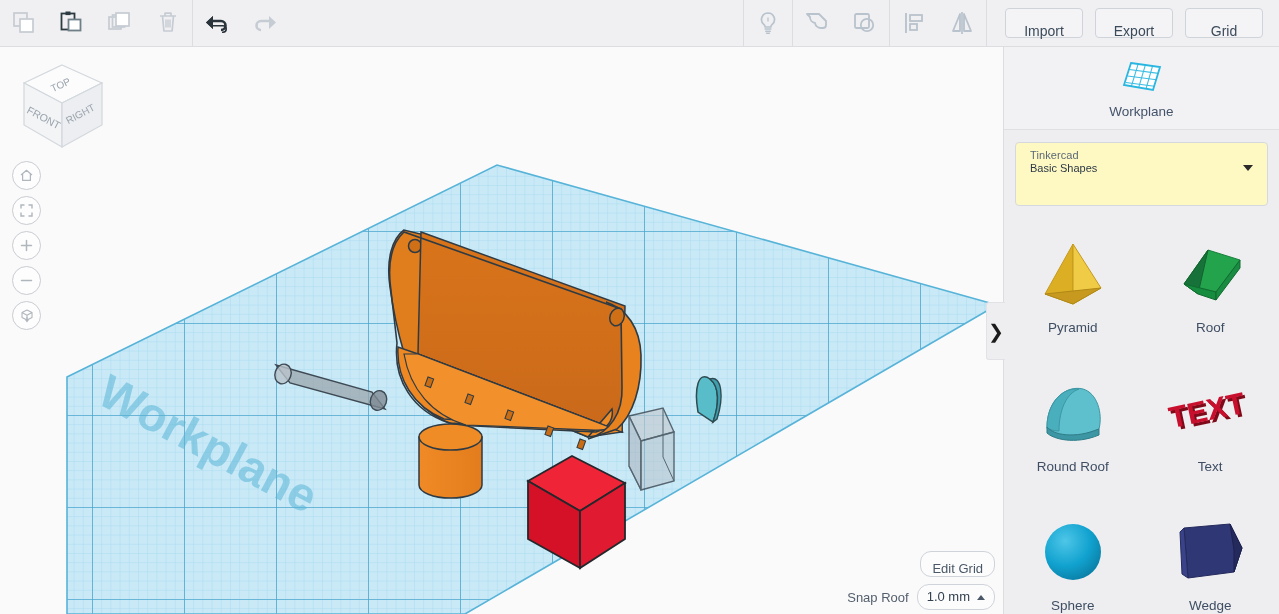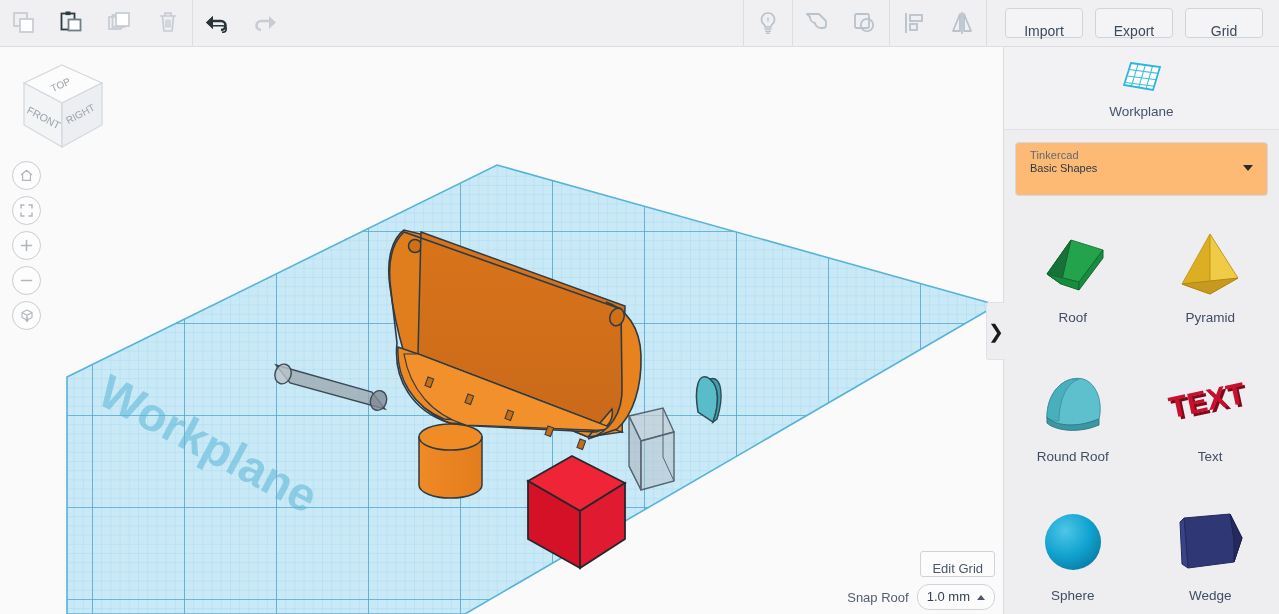--- a/index.html
+++ b/index.html
@@ -54,21 +54,21 @@
     cursor: pointer;
   }
 
   
   .grid-ctrls {
     position: absolute; right: 8px; bottom: 4px;
     display: flex; flex-direction: column; align-items: flex-end; gap: 7px;
   }
   .edit-grid {
     height: 26px; padding: 5px 11px; line-height: 24px;
-    background: #fcfcfd; border: 1px solid #cfd3da; border-radius: 3px;
+    background: #fcfcfd; border: 1px solid #cfd3da; border-radius: 11px;
     font-size: 13px; color: #4a5767; cursor: pointer;
   }
   .snap-row { display: flex; align-items: center; gap: 8px; }
   .snap-label { font-size: 13px; color: #55606e; }
   .snap-select {
     height: 26px; padding: 0 9px; line-height: 24px;
     background: #fcfcfd; border: 1px solid #cfd3da; border-radius: 12px;
     font-size: 13px; color: #32404f; cursor: pointer;
     display: flex; align-items: center; gap: 7px;
   }
@@ -84,22 +84,22 @@
     height: 83px; background: #f2f2f4; border-bottom: 1px solid #e0e0e4;
     display: flex;
   }
   .panel-tool {
     flex: 1; display: flex; flex-direction: column;
     align-items: center; justify-content: center; gap: 7px; cursor: pointer;
   }
   .panel-tool-label { font-size: 13.5px; color: #44536a; }
 
   .dropdown {
-    margin: 12px 11px 0 11px; height: 54px;
-    background: #fdba74; border: 1px solid #d5d8de; border-radius: 4px;
+    margin: 12px 11px 0 11px; height: 64px;
+    background: #fef9c3; border: 1px solid #d5d8de; border-radius: 4px;
     padding: 6px 12px 0 14px; position: relative; cursor: pointer;
   }
   .dd-sub { font-size: 11px; color: #5c6878; letter-spacing: .1px; }
   .dd-main { font-size: 11px; color: #2c3845; margin-top: 1px; }
   .dd-caret {
     position: absolute; right: 14px; top: 22px;
     width: 0; height: 0; border-left: 5px solid transparent;
     border-right: 5px solid transparent; border-top: 6px solid #2b2b2b;
   }
 
@@ -403,38 +403,38 @@
       <div class="dd-sub">Tinkercad</div>
       <div class="dd-main">Basic Shapes</div>
       <span class="dd-caret"></span>
     </div>
 
     <div class="shape-grid">
 
       <div class="shape-cell">
         <div class="shape-art">
           <svg width="84" height="80" viewBox="0 0 84 80">
+            <polygon points="42,12 14,62 42,72" fill="#dcae24" stroke="#c59a1c" stroke-width="1"></polygon>
+            <polygon points="42,12 70,56 42,72" fill="#f0cb45" stroke="#c59a1c" stroke-width="1"></polygon>
+            <polygon points="42,72 14,62 70,56" fill="#c79a1f" stroke="#b08815" stroke-width="1"></polygon>
+          </svg>
+        </div>
+        <div class="shape-label">Pyramid</div>
+      </div>
+
+      <div class="shape-cell">
+        <div class="shape-art">
+          <svg width="84" height="80" viewBox="0 0 84 80">
             <polygon points="16,52 40,18 72,28 48,60" fill="#22a34c" stroke="#1a7f3c" stroke-width="1"></polygon>
             <polygon points="16,52 40,18 30,62" fill="#17723a" stroke="#14622f" stroke-width="1"></polygon>
             <polygon points="16,52 30,62 48,68 48,60" fill="#158c3e" stroke="#0f6b2f" stroke-width="1"></polygon>
             <polygon points="48,60 72,28 72,36 48,68" fill="#1a8c41" stroke="#0f6b2f" stroke-width="1"></polygon>
           </svg>
         </div>
         <div class="shape-label">Roof</div>
-      </div>
-
-      <div class="shape-cell">
-        <div class="shape-art">
-          <svg width="84" height="80" viewBox="0 0 84 80">
-            <polygon points="42,12 14,62 42,72" fill="#dcae24" stroke="#c59a1c" stroke-width="1"></polygon>
-            <polygon points="42,12 70,56 42,72" fill="#f0cb45" stroke="#c59a1c" stroke-width="1"></polygon>
-            <polygon points="42,72 14,62 70,56" fill="#c79a1f" stroke="#b08815" stroke-width="1"></polygon>
-          </svg>
-        </div>
-        <div class="shape-label">Pyramid</div>
       </div>
 
       <div class="shape-cell">
         <div class="shape-art">
           <svg width="84" height="80" viewBox="0 0 84 80">
             <path d="M16,56 C16,28 36,14 52,18 C66,22 72,42 68,58 L40,68 C24,68 16,62 16,56z" fill="#5fc0cd" stroke="#3d96a3" stroke-width="1"></path>
             <path d="M16,56 C16,32 32,16 48,18 C36,22 28,38 28,60 C22,60 17,58 16,56z" fill="#4aafbd" stroke="#3d96a3" stroke-width="1"></path>
             <path d="M16,56 C22,64 44,68 68,58 L68,64 C44,74 22,68 16,62z" fill="#3d96a3" stroke="#2f7d89" stroke-width="1"></path>
           </svg>
         </div>

